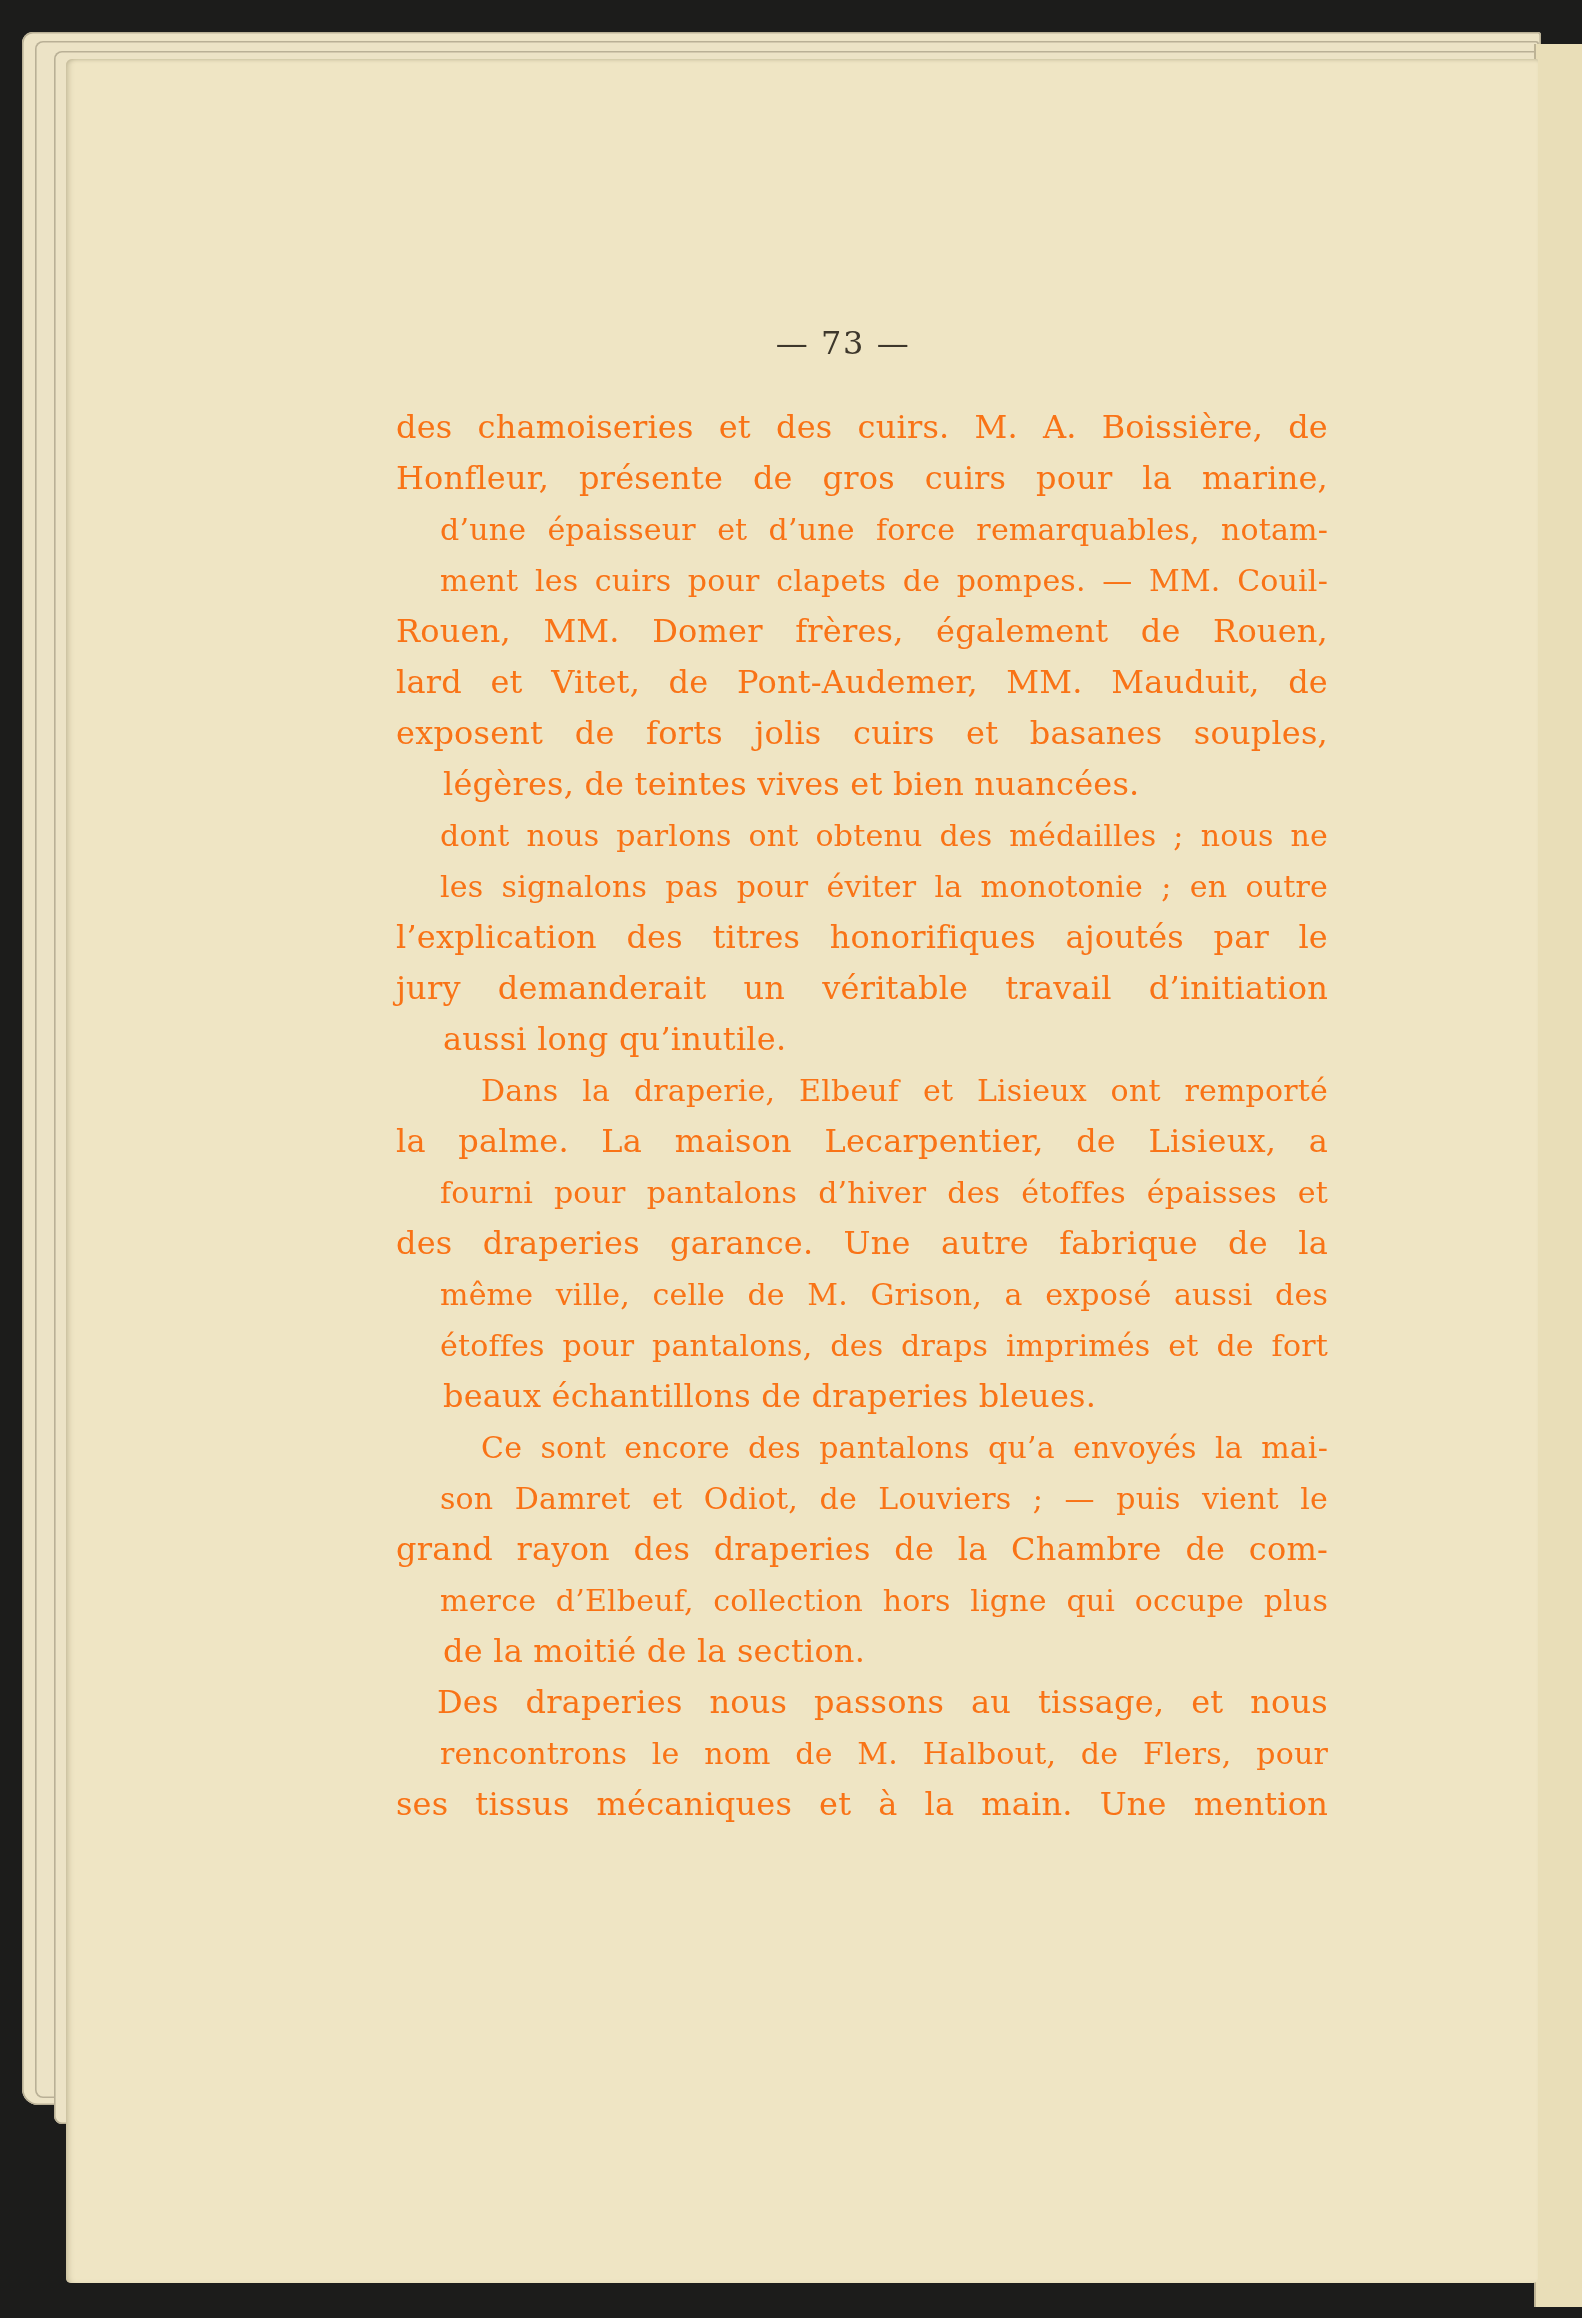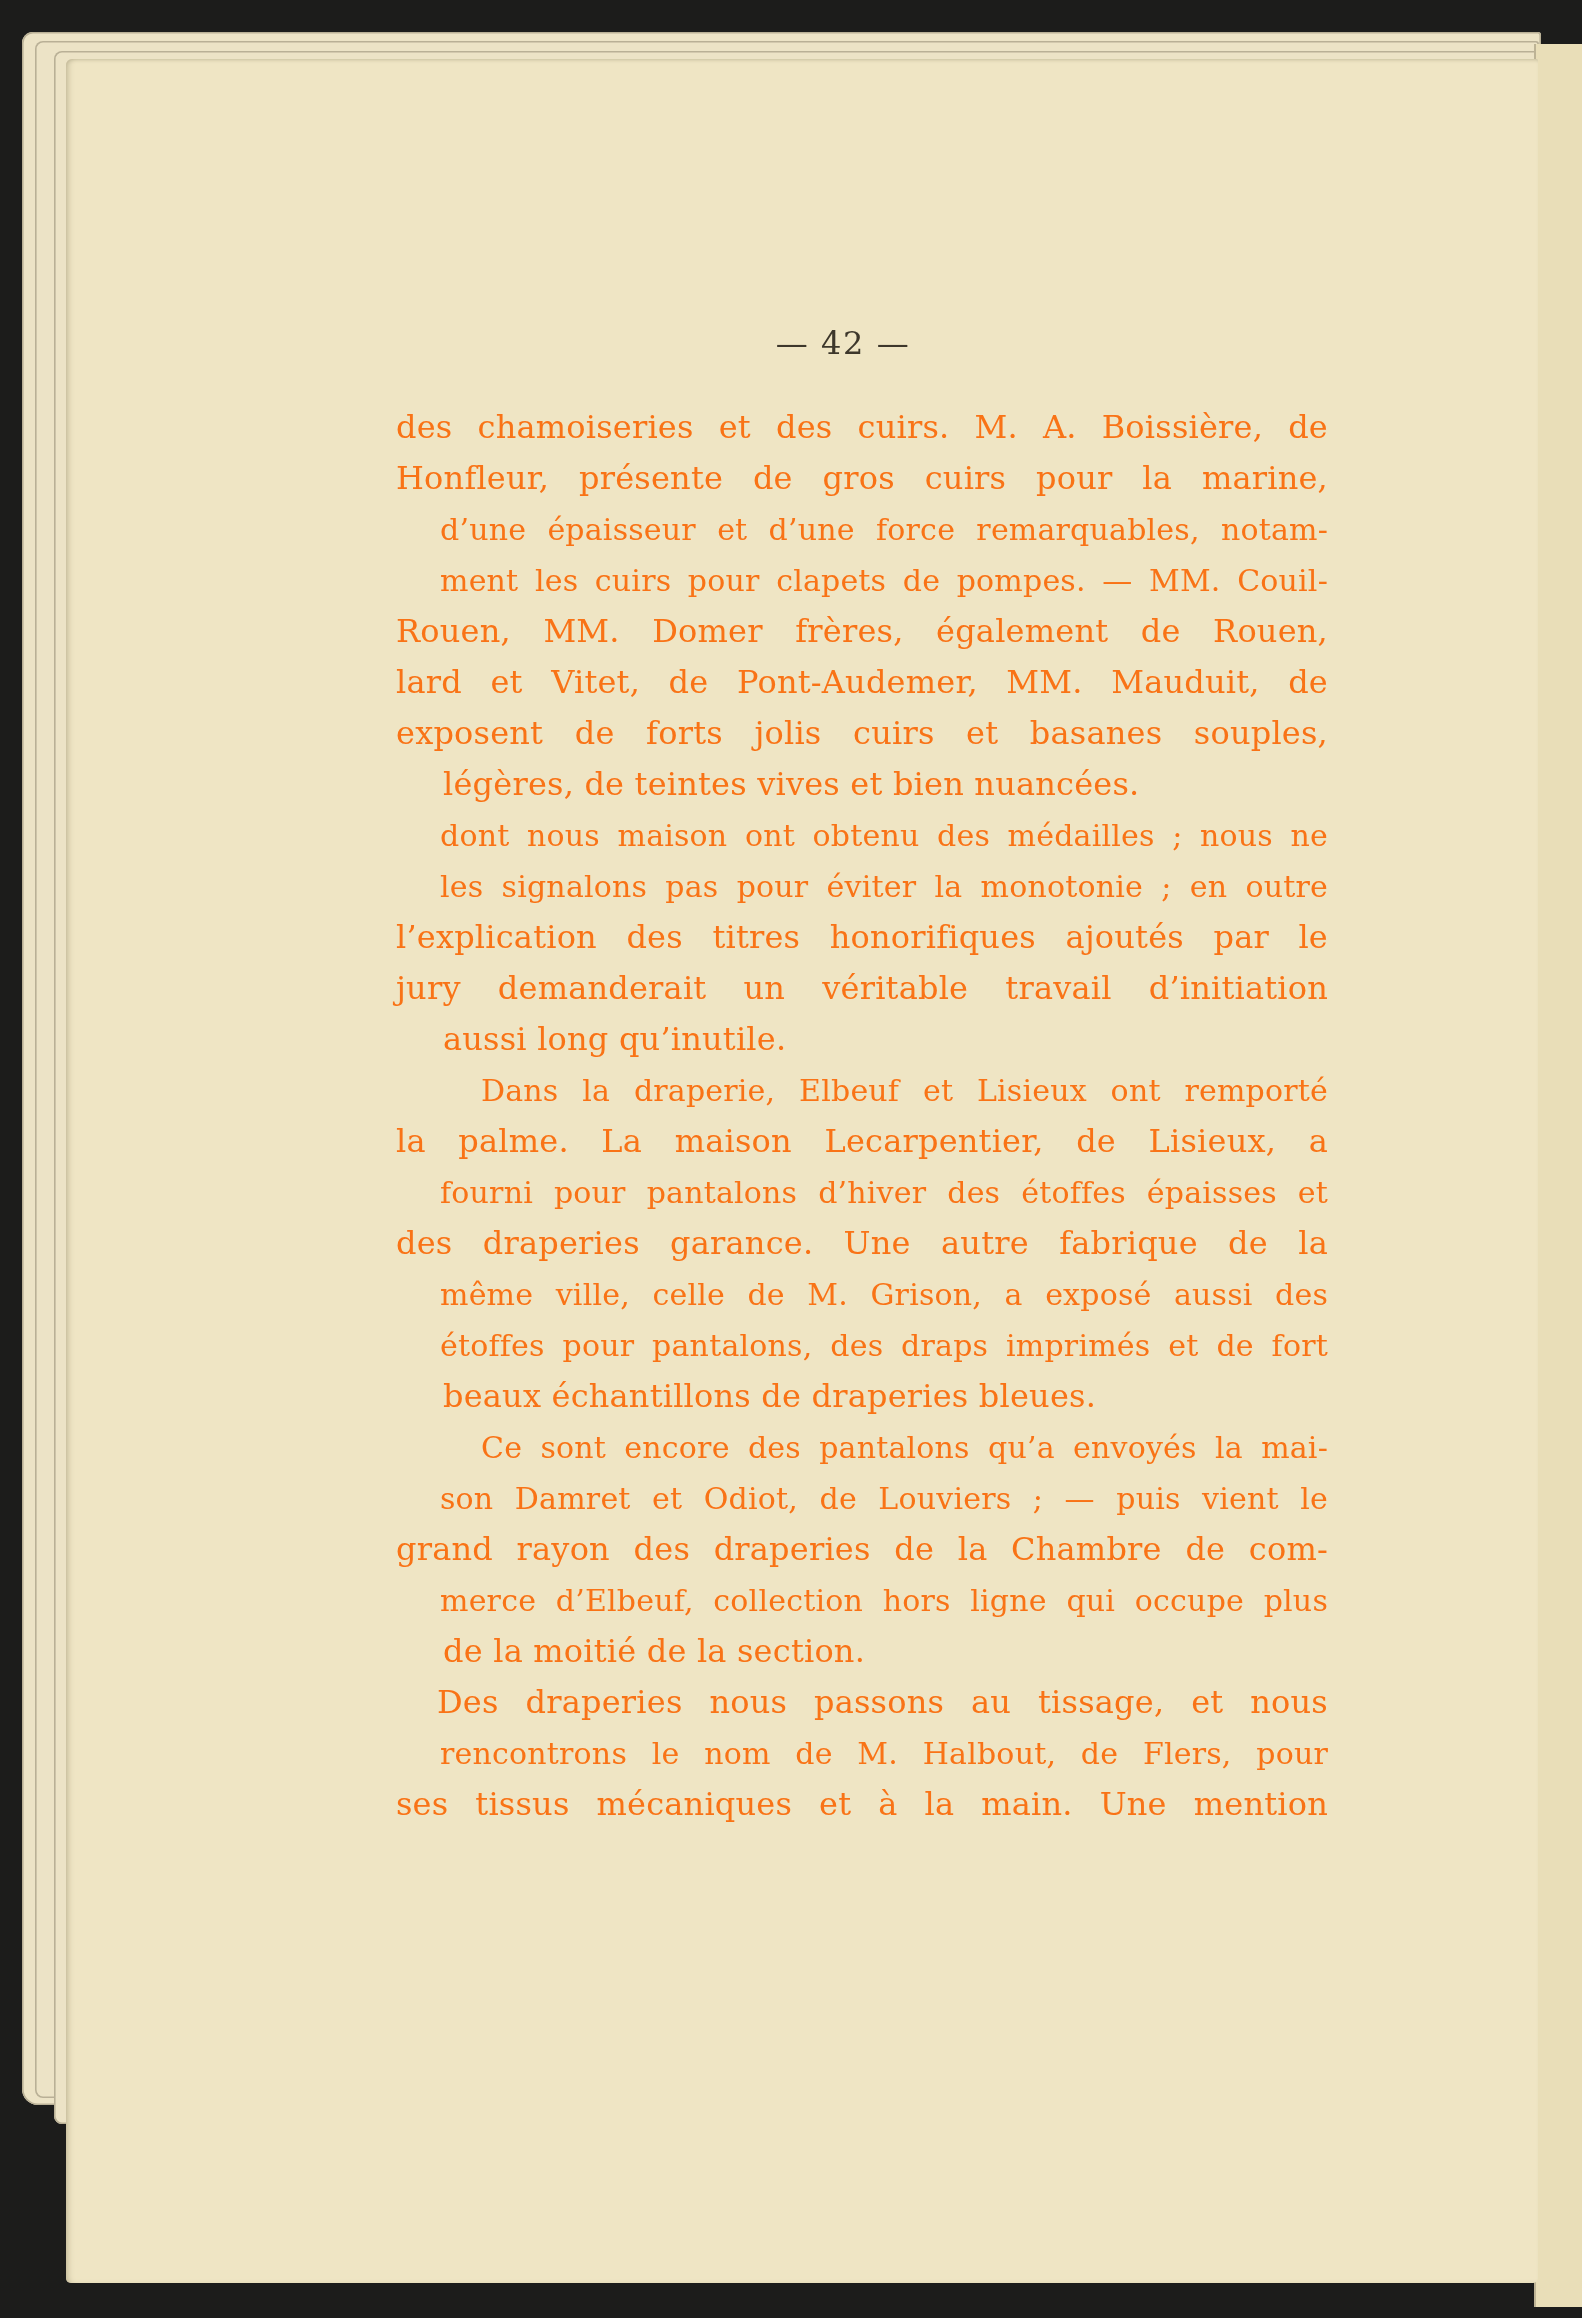--- a/index.html
+++ b/index.html
@@ -46,37 +46,37 @@
 </head>
 <body>
 
 <div class="page-stack-edge"></div>
 <div class="page-stack-edge e2"></div>
 <div class="page-stack-edge e3"></div>
 <div class="next-page"></div>
 
 <div class="page"></div>
 
-<div class="folio">— 42 —</div>
+<div class="folio">— 73 —</div>
 
 <div class="text-block">
 
   <div>
     <span class="line">des chamoiseries et des cuirs. M. A. Boissière, de</span>
     <span class="line">Honfleur, présente de gros cuirs pour la marine,</span>
     <span class="line tight">d’une épaisseur et d’une force remarquables, notam-</span>
     <span class="line tight">ment les cuirs pour clapets de pompes. — MM. Couil-</span>
     <span class="line">Rouen, MM. Domer frères, également de Rouen,</span>
     <span class="line">lard et Vitet, de Pont-Audemer, MM. Mauduit, de</span>
     <span class="line">exposent de forts jolis cuirs et basanes souples,</span>
     <span class="line last">légères, de teintes vives et bien nuancées.</span>
   </div>
 
   <div>
-    <span class="line tight">dont nous maison ont obtenu des médailles ; nous ne</span>
+    <span class="line tight">dont nous parlons ont obtenu des médailles ; nous ne</span>
     <span class="line tight">les signalons pas pour éviter la monotonie ; en outre</span>
     <span class="line">l’explication des titres honorifiques ajoutés par le</span>
     <span class="line">jury demanderait un véritable travail d’initiation</span>
     <span class="line last">aussi long qu’inutile.</span>
   </div>
 
   <div>
     <span class="line indent tight">Dans la draperie, Elbeuf et Lisieux ont remporté</span>
     <span class="line">la palme. La maison Lecarpentier, de Lisieux, a</span>
     <span class="line tight">fourni pour pantalons d’hiver des étoffes épaisses et</span>

